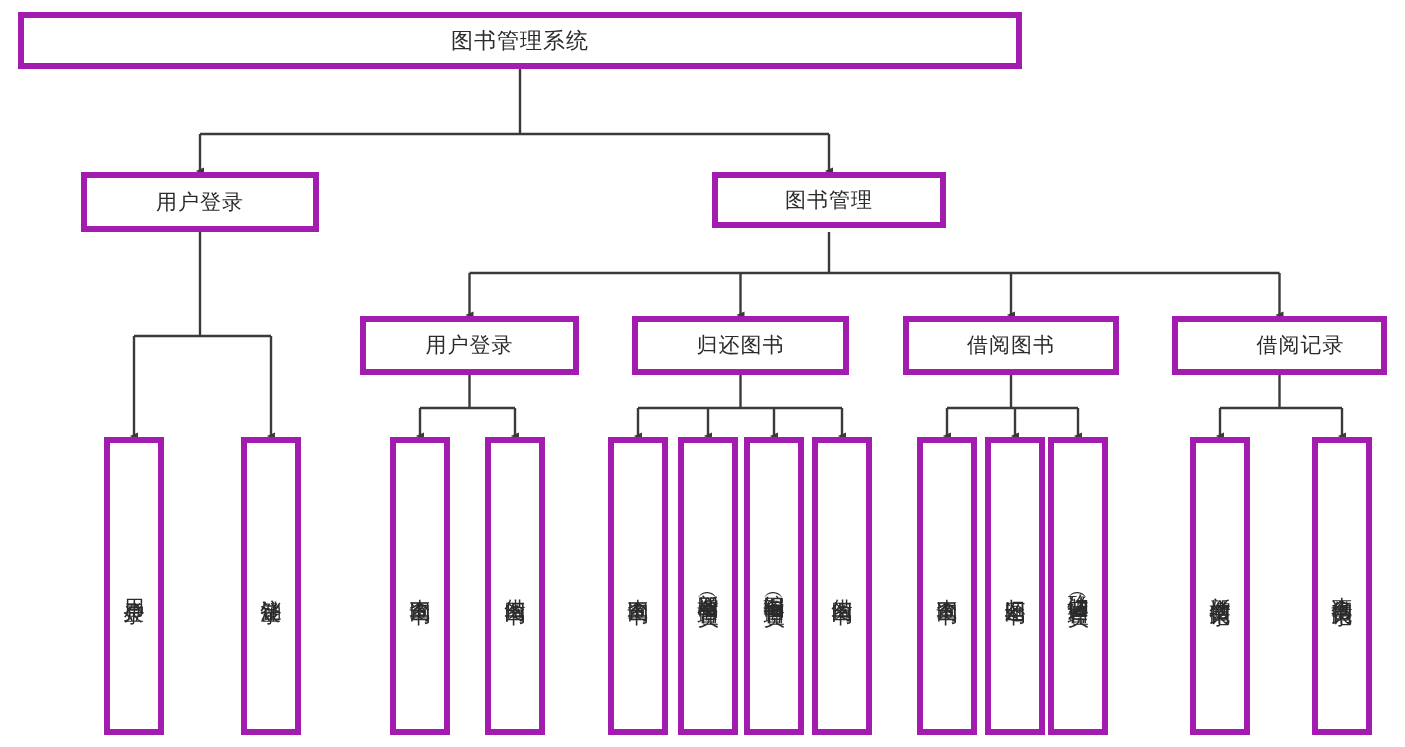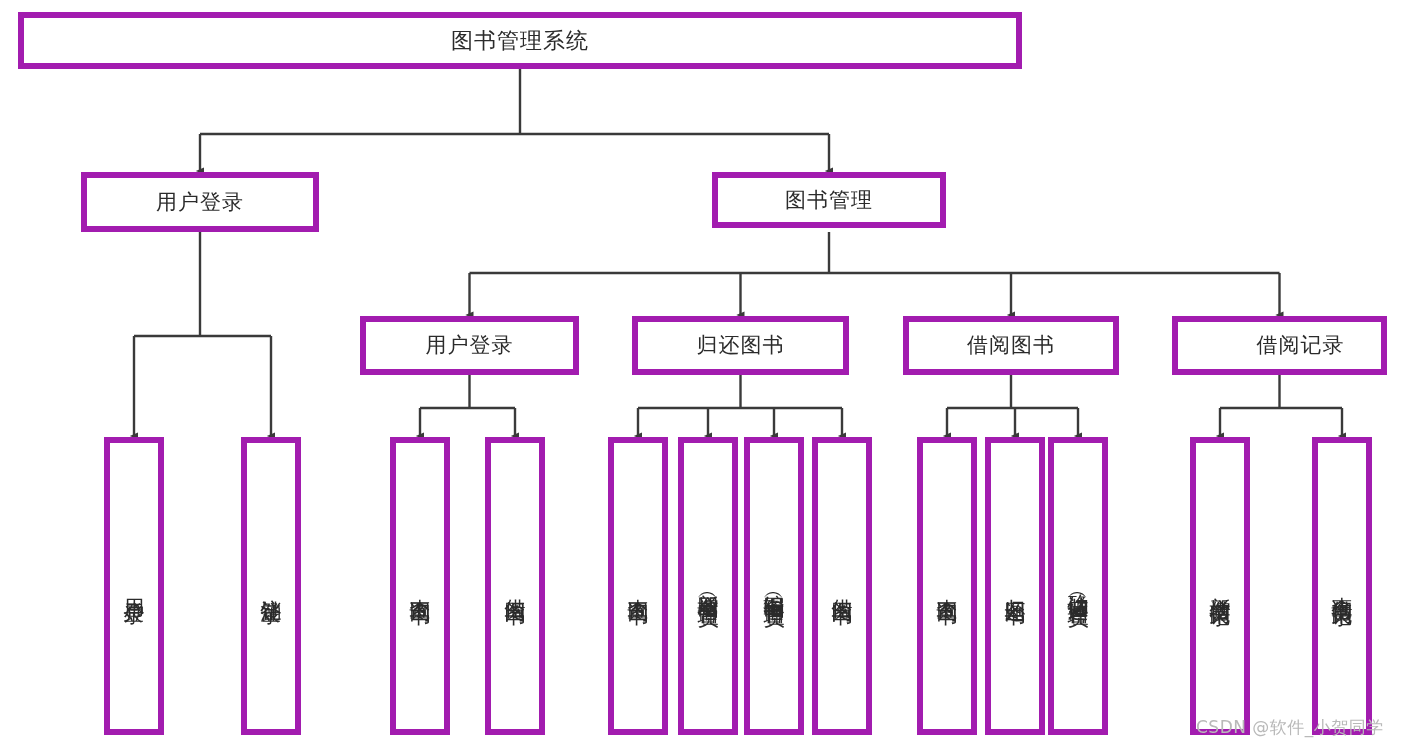--- a/index.html
+++ b/index.html
@@ -176,15 +176,14 @@
         <span class="node-label">确认归还（管理员）</span>
       </div>
       <div class="node vertical" style="left: 1190px; top: 437px; width: 60px; height: 298px;">
         <span class="node-label">新增借阅记录</span>
       </div>
       <div class="node vertical" style="left: 1312px; top: 437px; width: 60px; height: 298px;">
         <span class="node-label">查询借阅记录</span>
       </div>
     </div>
 
-  <div class="watermark" style="left: 1196px; top: 716px;">CSDN @软件_小贺同学</div>
 
 </div>
 
 </body></html>

